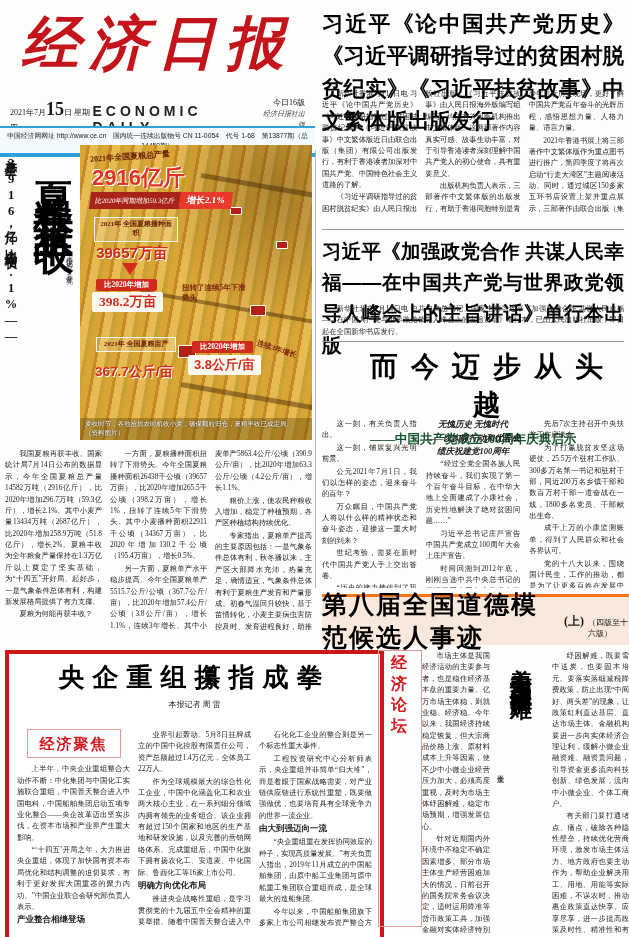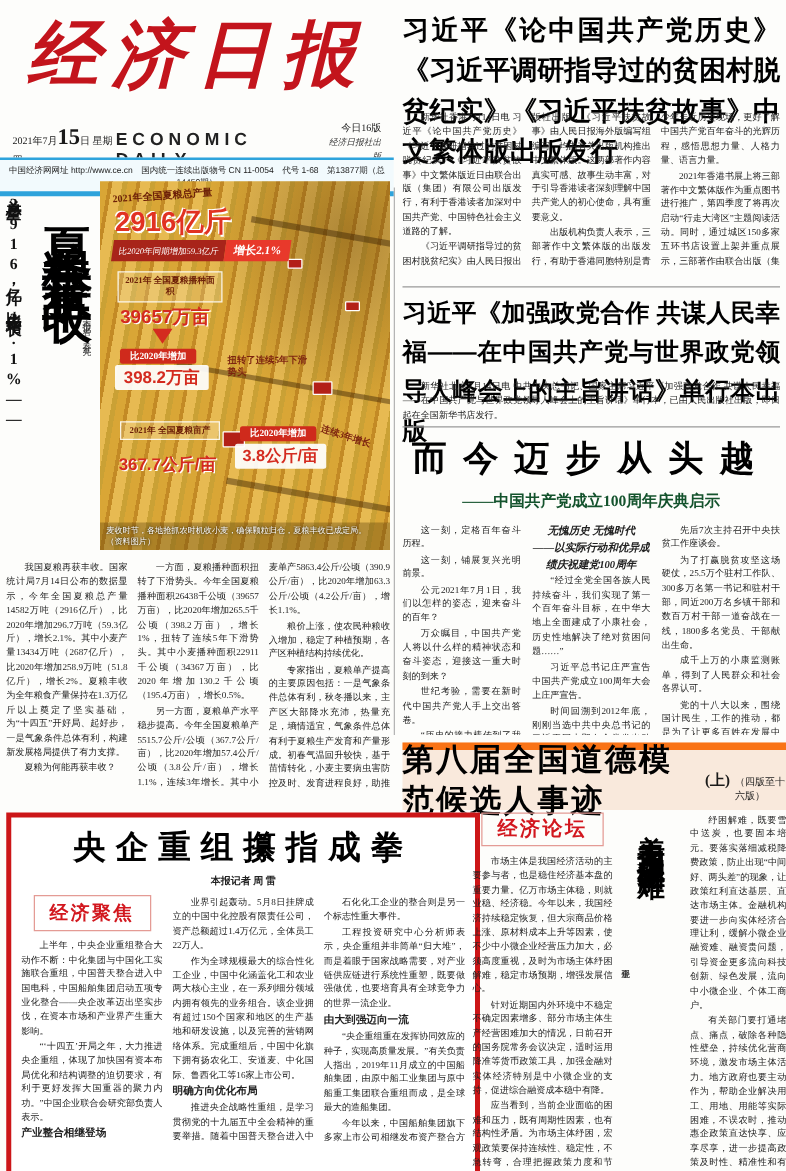--- a/index.html
+++ b/index.html
@@ -40,21 +40,21 @@
   .bracket{border:1px solid rgba(255,255,255,.85);background:rgba(255,248,230,.18);color:#6d2008;
            font-size:7px;font-weight:bold;text-align:center;padding:2px 3px;line-height:1.35;}
   .ig-area-box{position:absolute;left:14px;top:72px;width:76px;}
   .ig-area-value{position:absolute;left:10px;top:99px;width:84px;text-align:center;font-size:15px;font-weight:900;color:#d42b1f;
                  text-shadow:1px 1px 0 #fff;font-family:"Liberation Sans",sans-serif;}
   .ig-arrow{position:absolute;left:42px;top:118px;width:0;height:0;border-left:8px solid transparent;border-right:8px solid transparent;border-top:12px solid #d42b1f;}
   .pill{background:#cf2a1c;color:#fff;font-size:7.5px;font-weight:bold;padding:1px 8px;border-radius:2px;display:inline-block;}
   .whitebox{background:rgba(255,255,255,.92);color:#d42b1f;font-weight:900;border-radius:2px;display:inline-block;
             font-family:"Liberation Sans",sans-serif;}
   .ig-area-pill{position:absolute;left:16px;top:134px;}
-  .ig-area-inc{position:absolute;left:12px;top:147px;font-size:13.5px;padding:1px 7px;}
+  .ig-area-inc{position:absolute;left:12px;top:147px;font-size:13.5px;padding:1px 7px;font-family:Liberation Serif, serif;}
   .ig-area-note{position:absolute;left:102px;top:138px;width:64px;font-size:7.5px;font-weight:bold;color:#7d2410;line-height:1.3;}
   .ig-yield-box{position:absolute;left:16px;top:192px;width:72px;}
   .ig-yield-value{position:absolute;left:6px;top:218px;width:96px;text-align:center;font-size:13.5px;font-weight:900;color:#d42b1f;
                   text-shadow:1px 1px 0 #fff;font-family:"Liberation Sans",sans-serif;}
   .ig-yield-pill{position:absolute;left:112px;top:196px;}
   .ig-yield-inc{position:absolute;left:108px;top:210px;font-size:13px;padding:1px 6px;}
   .ig-yield-note{position:absolute;left:176px;top:200px;width:46px;font-size:7.5px;font-weight:bold;color:#7d2410;transform:rotate(18deg);line-height:1.3;}
   .caption{position:absolute;left:0;bottom:0;width:100%;box-sizing:border-box;padding:2px 5px;font-size:6.5px;color:#fff;
            background:rgba(90,60,10,.35);text-shadow:0 0 2px #000;}
   
@@ -66,43 +66,43 @@
   .vrule{position:absolute;left:315px;top:150px;width:1px;height:438px;background:#b5b5b5;}
   .hl1{position:absolute;left:322px;top:8px;width:302px;font-family:"Liberation Sans",sans-serif;
        font-weight:900;font-size:21.5px;line-height:1.5;text-align:justify;color:#000;}
   .body1{position:absolute;left:322px;top:88px;width:302px;height:136px;}
   .hdiv1{position:absolute;left:322px;top:229px;width:302px;border-top:1px solid #999;}
   .hl2{position:absolute;left:322px;top:236px;width:302px;font-family:"Liberation Sans",sans-serif;
        font-weight:900;font-size:19.5px;line-height:1.6;text-align:justify;color:#000;}
   .body2{position:absolute;left:322px;top:303px;width:302px;height:34px;}
   .hdiv2{position:absolute;left:322px;top:341px;width:302px;border-top:1px solid #999;}
   .hl3wrap{position:absolute;left:322px;top:348px;width:302px;text-align:center;}
-  .hl3{font-size:28px;font-weight:900;letter-spacing:13px;color:#000;}
+  .hl3{font-size:28px;font-weight:900;letter-spacing:13px;color:#000;margin-left:40px;}
   .hl3sub{font-size:12.5px;font-weight:bold;margin-top:7px;color:#14532d;}
   .body3{position:absolute;left:322px;top:418px;width:302px;height:170px;display:flex;gap:9px;}
   .body3 .col{flex:1;height:100%;}
   .insubhead{font-weight:bold;font-style:italic;text-align:center;font-size:8.5px;margin:5px 0;text-indent:0 !important;line-height:1.5;}
-  .banner{position:absolute;left:322px;top:594px;width:307px;height:48px;background:#f9e9dc;border-top:6px solid #f97316;
+  .banner{position:absolute;left:322px;top:594px;width:307px;height:48px;background:#f9e9dc;border-top:3px solid #f97316;
           display:flex;align-items:center;justify-content:center;}
   .banner .t{font-size:25px;font-weight:900;letter-spacing:2px;color:#000;}
   .banner .sup{font-size:12px;font-weight:bold;}
   .banner .note{font-size:8px;margin-left:4px;align-self:flex-end;padding-bottom:6px;}
   
   .redbox{position:absolute;left:5px;top:650px;width:355px;height:275px;border:4px solid #cc1618;background:#fff;
           padding:6px 8px;box-sizing:content-box;}
   .redbox .title{text-align:center;font-size:26px;font-weight:900;letter-spacing:8px;color:#000;}
-  .redbox .byline{text-align:center;font-size:8px;margin:4px 0 6px;color:#222;font-weight:bold;}
+  .redbox .byline{text-align:center;font-size:8px;margin:4px 0 19px;color:#222;}
   .focus-cols{display:flex;gap:8px;height:198px;overflow:hidden;}
   .focus-cols .col{flex:1;height:100%;overflow:hidden;}
   .seclabel{display:block;width:fit-content;margin:0 auto 5px;color:#d2171e;font-weight:900;font-size:15px;
             border:1px solid #e49b95;padding:2px 12px;letter-spacing:2px;font-family:"Liberation Sans",sans-serif;}
   .colsubhead{font-weight:bold;font-size:8.5px;margin:6px 0;text-indent:0 !important;}
   
   .forum{position:absolute;left:378px;top:650px;width:251px;height:283px;display:flex;gap:5px;}
-  .forum .leftstack{width:112px;display:flex;flex-direction:column;justify-content:space-between;}
+  .forum .leftstack{width:112px;display:flex;flex-direction:row;justify-content:space-between;}
   .forum .leftstack .seclabel{font-size:16px;margin-bottom:6px;}
   .forum .textcol{height:100%;overflow:hidden;}
   .forum .midtitle{width:52px;position:relative;display:flex;justify-content:center;}
   .forum-vtitle{writing-mode:vertical-rl;text-orientation:upright;font-size:22px;font-weight:900;letter-spacing:3px;color:#000;height:100%;}
   .forum-byline{position:absolute;left:0px;top:120px;writing-mode:vertical-rl;text-orientation:upright;font-size:7px;color:#333;}
   .forum .rightcol{width:77px;height:100%;overflow:hidden;}
 </style>
 </head>
 <body>
 
@@ -186,21 +186,21 @@
       <p class="para">新华社北京7月14日电 中共中央总书记、国家主席习近平《加强政党合作 共谋人民幸福——在中国共产党与世界政党领导人峰会上的主旨讲话》单行本，已由人民出版社出版，即日起在全国新华书店发行。</p>
     </div>
 
   <div class="hdiv2"></div>
   <div class="hl3wrap">
     <div class="hl3">而今迈步从头越</div>
     <div class="hl3sub">——中国共产党成立100周年庆典启示</div>
   </div>
   <div class="body3">
     <div class="col bodytext">
-        <p class="para">这一刻，定格百年奋斗历程。</p>
+        <p class="para">这一刻，有关负责人指出。</p>
         <p class="para">这一刻，铺展复兴光明前景。</p>
         <p class="para">公元2021年7月1日，我们以怎样的姿态，迎来奋斗的百年？</p>
         <p class="para">万众瞩目，中国共产党人将以什么样的精神状态和奋斗姿态，迎接这一重大时刻的到来？</p>
         <p class="para">世纪考验，需要在新时代中国共产党人手上交出答卷。</p>
         <p class="para">“历史的接力棒传到了我们手里……一定要不负重托，干在实处、走在前列，以身作则，把蓝图变为现实，无愧于历史，无愧于人民，无愧于时代。”</p>
       </div>
     <div class="col bodytext">
       <p class="para insubhead">无愧历史 无愧时代</p>
       <p class="para insubhead">——以实际行动和优异成绩庆祝建党100周年</p>
       <span><p class="para">“经过全党全国各族人民持续奋斗，我们实现了第一个百年奋斗目标，在中华大地上全面建成了小康社会，历史性地解决了绝对贫困问题……”</p><p class="para">习近平总书记庄严宣告中国共产党成立100周年大会上庄严宣告。</p><p class="para">时间回溯到2012年底，刚刚当选中共中央总书记的习近平同志即向全党发出动员令。</p></span>

